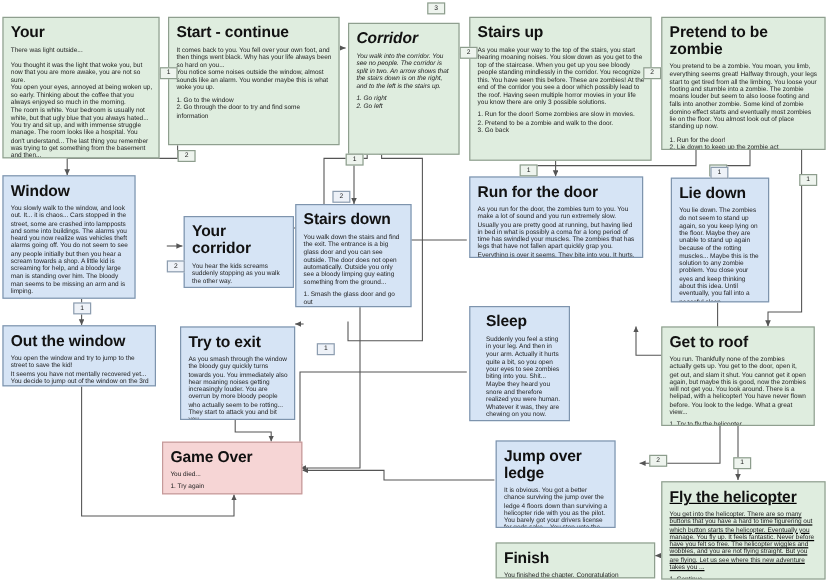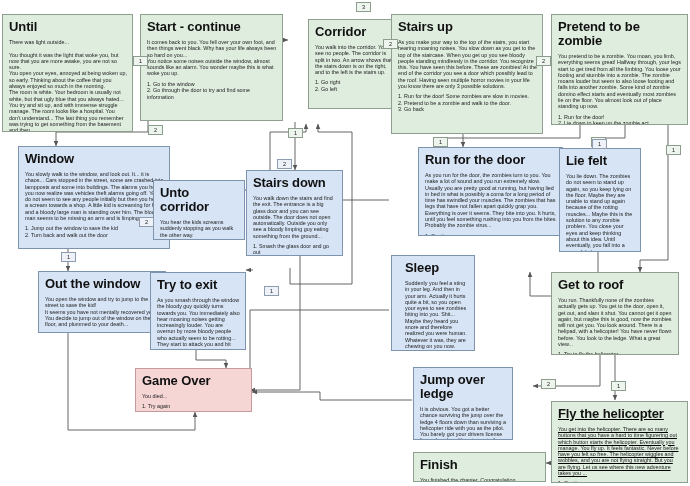--- a/index.html
+++ b/index.html
@@ -143,38 +143,38 @@
 
       <path d="M615,355 L615,400"></path>
 
       <path d="M412,400 L320,400 L320,392 L252,392"></path>
 
       <path d="M640,474 L560,474 L560,463 L546,463"></path>
     </g>
   </svg>
 
   <div class="node green" style="left:2px; top:14px; width:131px; height:118px;">
-    <div class="title">Until</div>
+    <div class="title">Your</div>
     <div class="body">There was light outside...
 
 You thought it was the light that woke you, but now that you are more awake, you are not so sure.
 You open your eyes, annoyed at being woken up, so early. Thinking about the coffee that you always enjoyed so much in the morning.
 The room is white. Your bedroom is usually not white, but that ugly blue that you always hated... You try and sit up, and with immense struggle manage. The room looks like a hospital. You don't understand... The last thing you remember was trying to get something from the basement and then...</div>
 
   </div>
 
   <div class="node green" style="left:140px; top:14px; width:143px; height:107px;">
     <div class="title">Start - continue</div>
     <div class="body">It comes back to you. You fell over your own foot, and then things went black. Why has your life always been so hard on you...
 You notice some noises outside the window, almost sounds like an alarm. You wonder maybe this is what woke you up.</div>
     <div class="choices">1. Go to the window
 2. Go through the door to try and find some information</div>
   </div>
 
-  <div class="node green" style="left:308px; top:19px; width:93px; height:90px;">
+  <div class="node green" style="left:290px; top:19px; width:93px; height:110px;font-style:italic;">
     <div class="title">Corridor</div>
     <div class="body">You walk into the corridor. You see no people. The corridor is split in two. An arrow shows that the stairs down is on the right, and to the left is the stairs up.</div>
     <div class="choices">1. Go right
 2. Go left</div>
   </div>
 
   <div class="node green" style="left:391px; top:14px; width:152px; height:120px;">
     <div class="title">Stairs up</div>
     <div class="body">As you make your way to the top of the stairs, you start hearing moaning noises. You slow down as you get to the top of the staircase. When you get up you see bloody people standing mindlessly in the corridor. You recognize this. You have seen this before. These are zombies! At the end of the corridor you see a door which possibly lead to the roof. Having seen multiple horror movies in your life you know there are only 3 possible solutions.</div>
     <div class="choices">1. Run for the door! Some zombies are slow in movies.
@@ -182,53 +182,53 @@
 3. Go back</div>
   </div>
 
   <div class="node green" style="left:551px; top:14px; width:137px; height:111px;">
     <div class="title">Pretend to be zombie</div>
     <div class="body">You pretend to be a zombie. You moan, you limb, everything seems great! Halfway through, your legs start to get tired from all the limbing. You loose your footing and stumble into a zombie. The zombie moans louder but seem to also loose footing and falls into another zombie. Some kind of zombie domino effect starts and eventually most zombies lie on the floor. You almost look out of place standing up now.</div>
     <div class="choices">1. Run for the door!
 2. Lie down to keep up the zombie act</div>
   </div>
 
-  <div class="node blue" style="left:18px; top:146px; width:152px; height:103px;">
+  <div class="node blue" style="left:2px; top:146px; width:111px; height:103px;">
     <div class="title">Window</div>
     <div class="body">You slowly walk to the window, and look out. It... it is chaos... Cars stopped in the street, some are crashed into lampposts and some into buildings. The alarms you heard you now realize was vehicles theft alarms going off. You do not seem to see any people initially but then you hear a scream towards a shop. A little kid is screaming for help, and a bloody large man is standing over him. The bloody man seems to be missing an arm and is limping.</div>
     <div class="choices">1. Jump out the window to save the kid
 2. Turn back and walk out the door</div>
   </div>
 
   <div class="node blue" style="left:153px; top:180px; width:92px; height:60px;">
-    <div class="title">Unto corridor</div>
+    <div class="title">Your corridor</div>
     <div class="body">You hear the kids screams suddenly stopping as you walk the other way.</div>
 
   </div>
 
   <div class="node blue" style="left:246px; top:170px; width:97px; height:86px;">
     <div class="title">Stairs down</div>
     <div class="body">You walk down the stairs and find the exit. The entrance is a big glass door and you can see outside. The door does not open automatically. Outside you only see a bloody limping guy eating something from the ground...</div>
     <div class="choices">1. Smash the glass door and go out
 2. Go back</div>
   </div>
 
-  <div class="node blue" style="left:391px; top:147px; width:145px; height:89px;margin-left:27px;">
+  <div class="node blue" style="left:391px; top:147px; width:145px; height:68px;">
     <div class="title">Run for the door</div>
     <div class="body">As you run for the door, the zombies turn to you. You make a lot of sound and you run extremely slow. Usually you are pretty good at running, but having lied in bed in what is possibly a coma for a long period of time has swindled your muscles. The zombies that has legs that have not fallen apart quickly grap you. Everything is over it seems. They bite into you. It hurts, until you feel something rushing into you from the bites. Probably the zombie virus...</div>
     <div class="choices">1. Continue</div>
   </div>
 
   <div class="node blue" style="left:559px; top:148px; width:82px; height:104px;">
-    <div class="title">Lie felt</div>
+    <div class="title">Lie down</div>
     <div class="body">You lie down. The zombies do not seem to stand up again, so you keep lying on the floor. Maybe they are unable to stand up again because of the rotting muscles... Maybe this is the solution to any zombie problem. You close your eyes and keep thinking about this idea. Until eventually, you fall into a peaceful sleep.</div>
 
   </div>
 
-  <div class="node blue" style="left:2px; top:271px; width:128px; height:62px;margin-left:36px;">
+  <div class="node blue" style="left:2px; top:271px; width:128px; height:51px;">
     <div class="title">Out the window</div>
     <div class="body">You open the window and try to jump to the street to save the kid!
 It seems you have not mentally recovered yet... You decide to jump out of the window on the 3rd floor, and plummed to your death...</div>
 
   </div>
 
   <div class="node blue" style="left:150px; top:272px; width:96px; height:78px;">
     <div class="title">Try to exit</div>
     <div class="body">As you smash through the window the bloody guy quickly turns towards you. You immediately also hear moaning noises getting increasingly louder. You are overrun by more bloody people who actually seem to be rotting... They start to attack you and bit you.</div>
 

